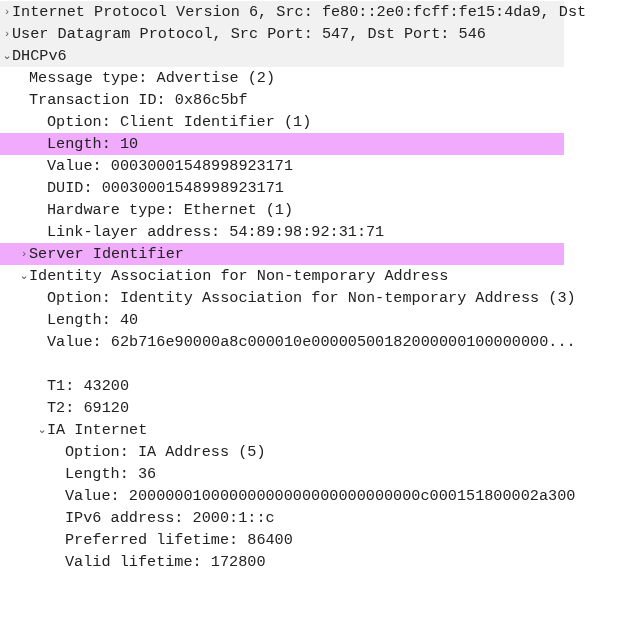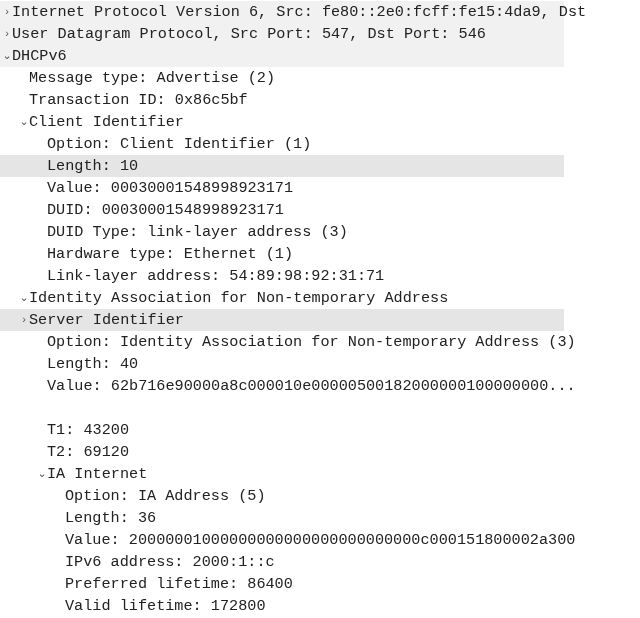--- a/index.html
+++ b/index.html
@@ -22,21 +22,21 @@
   .row {
     white-space: pre;
     padding-left: 0;
     box-sizing: border-box;
     cursor: default;
   }
   .top-row {
     background: #f1f1f1;
   }
   .hl {
-    background: #e5e5e5;
+    background: #f0abfc;
   }
   .caret {
     display: inline-block;
     width: 10px;
     text-align: center;
     color: #555;
     font-family: sans-serif;
     font-size: 11px;
     vertical-align: 1px;
   }
@@ -53,39 +53,37 @@
   <div class="row top-row ind0"><span class="caret">›</span><span>Internet Protocol Version 6, Src: fe80::2e0:fcff:fe15:4da9, Dst</span></div>
 
   <div class="row top-row ind0"><span class="caret">›</span><span>User Datagram Protocol, Src Port: 547, Dst Port: 546</span></div>
 
   <div class="row top-row ind0"><span class="caret">⌄</span><span>DHCPv6</span></div>
 
   <div class="row ind1"><span class="caret"> </span><span>Message type: Advertise (2)</span></div>
 
   <div class="row ind1"><span class="caret"> </span><span>Transaction ID: 0x86c5bf</span></div>
 
-  <div class="row ind1"><span class="caret">⌄</span><span>Client Identifier</span></div>
 
   <div class="row ind2"><span class="caret"> </span><span>Option: Client Identifier (1)</span></div>
 
   <div class="row ind2 hl"><span class="caret"> </span><span>Length: 10</span></div>
 
   <div class="row ind2"><span class="caret"> </span><span>Value: 00030001548998923171</span></div>
 
   <div class="row ind2"><span class="caret"> </span><span>DUID: 00030001548998923171</span></div>
 
-  <div class="row ind2"><span class="caret"> </span><span>DUID Type: link-layer address (3)</span></div>
 
   <div class="row ind2"><span class="caret"> </span><span>Hardware type: Ethernet (1)</span></div>
 
   <div class="row ind2"><span class="caret"> </span><span>Link-layer address: 54:89:98:92:31:71</span></div>
 
+  <div class="row ind1 hl"><span class="caret">›</span><span>Server Identifier</span></div>
+
   <div class="row ind1"><span class="caret">⌄</span><span>Identity Association for Non-temporary Address</span></div>
-
-  <div class="row ind1 hl"><span class="caret">›</span><span>Server Identifier</span></div>
 
   <div class="row ind2"><span class="caret"> </span><span>Option: Identity Association for Non-temporary Address (3)</span></div>
 
   <div class="row ind2"><span class="caret"> </span><span>Length: 40</span></div>
 
   <div class="row ind2"><span class="caret"> </span><span>Value: 62b716e90000a8c000010e00000500182000000100000000...</span></div>
 
   <div class="row ind2"><span class="caret"> </span></div>
 
   <div class="row ind2"><span class="caret"> </span><span>T1: 43200</span></div>

